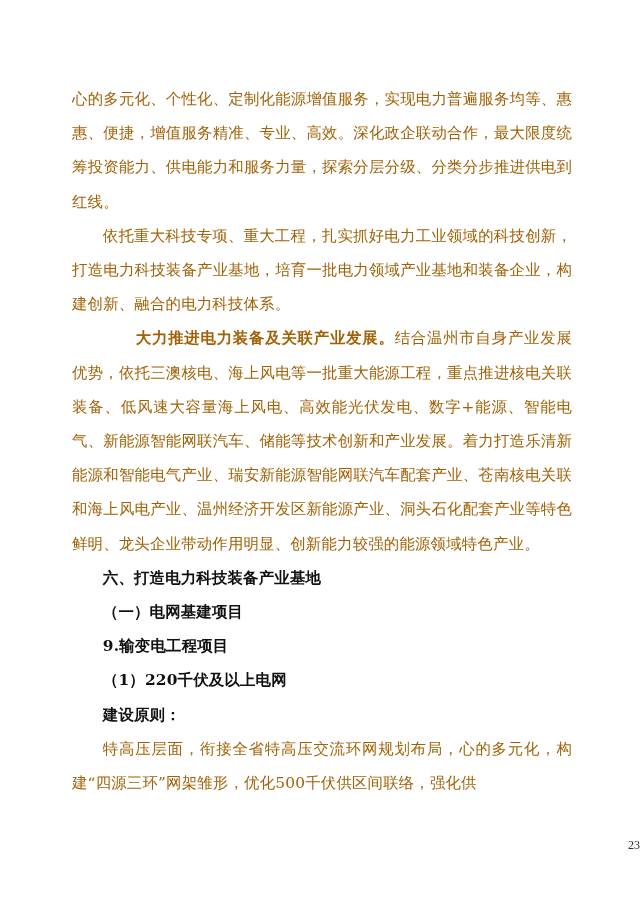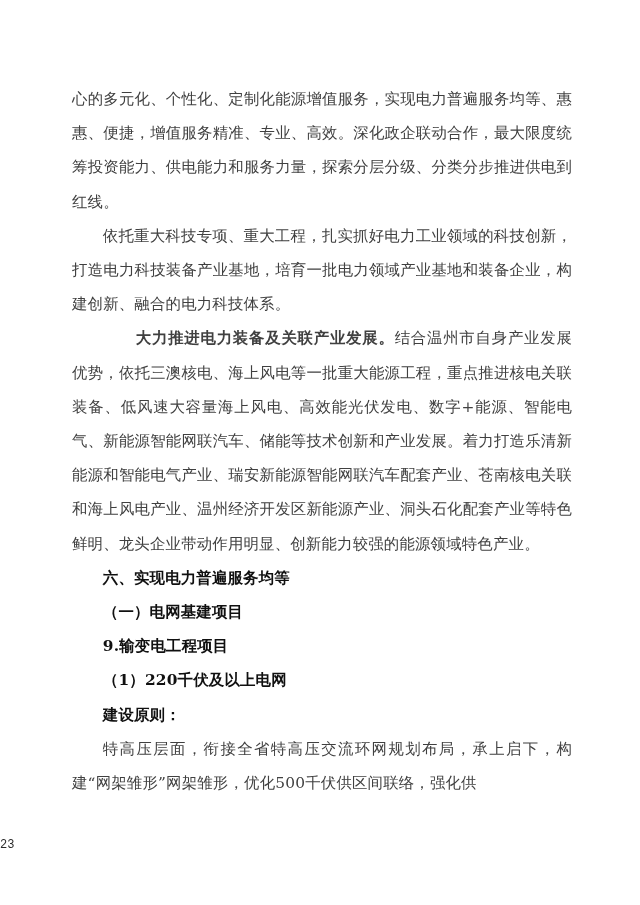--- a/index.html
+++ b/index.html
@@ -23,21 +23,21 @@
   .content {
     position: absolute;
     left: 72px;
     top: 82px;
     width: 500px;
   }
   .para {
     margin: 0;
     font-size: 15.4px;
     line-height: 34.2px;
-    color: #404040;
+    color: #a16207;
     text-align: justify;
     text-justify: inter-ideograph;
     letter-spacing: 0.2px;
     font-family: "DejaVu Serif", "Liberation Serif", serif;
   }
   .indent2 {
     text-indent: 2em;
   }
   .heading {
     margin: 0;
@@ -50,47 +50,47 @@
   }
   .mixed-lead {
     font-weight: bold;
     margin-left: 33px;
   }
   .page-number {
     position: absolute;
     left: 0;
     right: 0;
     top: 838px;
-    text-align: left;
+    text-align: right;
     font-size: 12px;
     color: #2a2a2a;
-    font-family: Liberation Mono, monospace;
+    font-family: Liberation Serif, serif;
   }
 </style>
 </head>
 <body>
 
 <div class="page">
   <div class="content">
 
     <p class="para">心的多元化、个性化、定制化能源增值服务，实现电力普遍服务均等、惠惠、便捷，增值服务精准、专业、高效。深化政企联动合作，最大限度统筹投资能力、供电能力和服务力量，探索分层分级、分类分步推进供电到红线。</p>
 
 
     <p class="para indent2">依托重大科技专项、重大工程，扎实抓好电力工业领域的科技创新，打造电力科技装备产业基地，培育一批电力领域产业基地和装备企业，构建创新、融合的电力科技体系。</p>
 
     <p class="para indent2"><span class="mixed-lead">大力推进电力装备及关联产业发展。</span><span>结合温州市自身产业发展优势，依托三澳核电、海上风电等一批重大能源工程，重点推进核电关联装备、低风速大容量海上风电、高效能光伏发电、数字+能源、智能电气、新能源智能网联汽车、储能等技术创新和产业发展。着力打造乐清新能源和智能电气产业、瑞安新能源智能网联汽车配套产业、苍南核电关联和海上风电产业、温州经济开发区新能源产业、洞头石化配套产业等特色鲜明、龙头企业带动作用明显、创新能力较强的能源领域特色产业。</span></p>
 
-    <p class="heading">六、实现电力普遍服务均等</p>
+    <p class="heading">六、打造电力科技装备产业基地</p>
 
     <p class="heading">（一）电网基建项目</p>
 
     <p class="heading">9.输变电工程项目</p>
 
     <p class="heading">（1）220千伏及以上电网</p>
 
     <p class="heading">建设原则：</p>
 
-    <p class="para indent2">特高压层面，衔接全省特高压交流环网规划布局，承上启下，构建“网架雏形”网架雏形，优化500千伏供区间联络，强化供</p>
+    <p class="para indent2">特高压层面，衔接全省特高压交流环网规划布局，心的多元化，构建“四源三环”网架雏形，优化500千伏供区间联络，强化供</p>
 
   </div>
 
   <div class="page-number">23</div>
 </div>
 
 </body></html>

